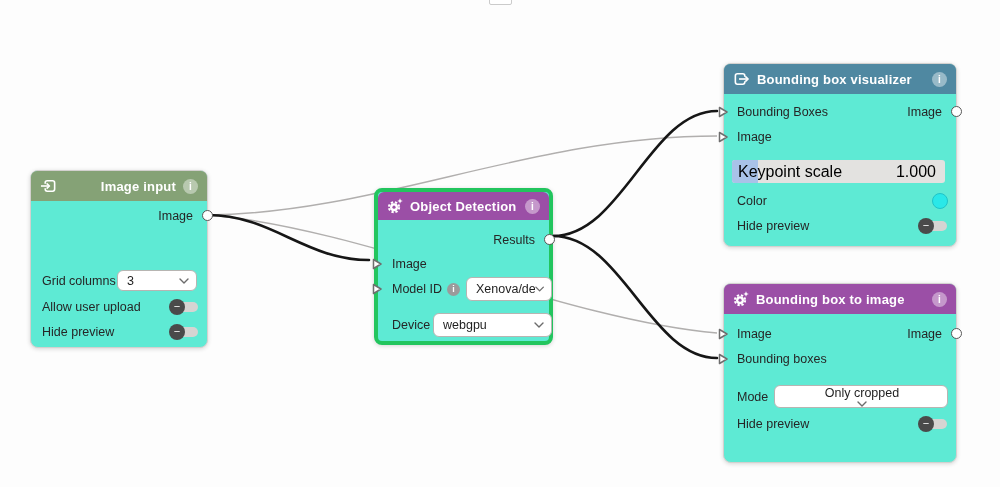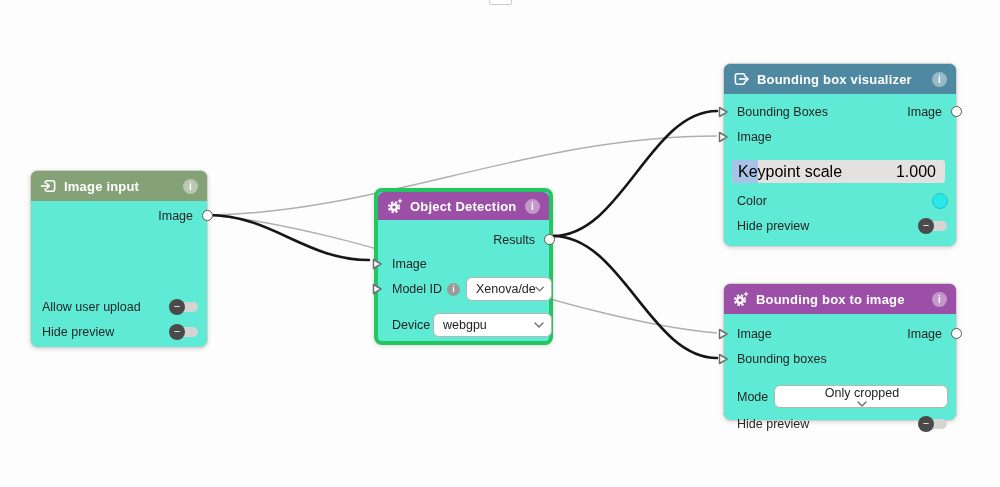--- a/index.html
+++ b/index.html
@@ -16,21 +16,21 @@
     box-shadow:0 1px 4px rgba(0,0,0,0.16);
     box-sizing:border-box;
   }
   .node.selected{border:4px solid #22c55e;}
   .node-header{
     height:30px;border-radius:6px 6px 0 0;
     display:flex;align-items:center;padding:0 9px;gap:7px;
     color:#fff;font-size:13px;font-weight:600;letter-spacing:.2px;
   }
   .node.selected .node-header{height:28px;}
-  .hdr-green{background:#85a276;}
+  .hdr-green{background:#85a276;text-align:right;}
   .hdr-purple{background:#9b4fa6;}
   .hdr-blue{background:#4f88a1;}
   .hdr-title{flex:1;white-space:nowrap;overflow:hidden;}
   .info-badge{
     width:15px;height:15px;border-radius:50%;background:rgba(255,255,255,0.42);
     color:#fff;font-size:10px;font-weight:bold;font-style:normal;
     display:flex;align-items:center;justify-content:center;flex:0 0 auto;
   }
   .row{position:absolute;left:0;right:0;display:flex;align-items:center;font-size:12.5px;color:#262626;}
   .row .lbl{white-space:nowrap;}
@@ -102,20 +102,29 @@
       <path d="M1 8 H9.6" stroke="#fff" stroke-width="1.7" fill="none"></path>
       <path d="M7 5.3 L10 8 L7 10.7" stroke="#fff" stroke-width="1.7" fill="none" stroke-linejoin="round"></path>
     </svg>
     <span class="hdr-title">Image input</span>
     <span class="info-badge">i</span>
   </div>
   <div class="row" style="top:34px;height:22px;">
     <span class="right-lbl">Image</span>
     <span class="port-out"></span>
   </div>
+  <div class="row pad-l" style="top:99px;height:21px;">
+    <span class="lbl">Grid columns</span>
+    <span class="select" style="right:10px;width:80px;">
+      <span class="sel-val">3</span>
+      <svg width="10" height="6" viewBox="0 0 10 6">
+          <path d="M1 1 L5 5 L9 1" fill="none" stroke="#6c6c6c" stroke-width="1.4" stroke-linecap="round" stroke-linejoin="round"></path>
+        </svg>
+    </span>
+  </div>
   <div class="row pad-l" style="top:126px;height:20px;">
     <span class="lbl">Allow user upload</span>
     <span class="toggle">
       <span class="track"></span>
       <span class="knob">−</span>
     </span>
   </div>
   <div class="row pad-l" style="top:151px;height:20px;">
     <span class="lbl">Hide preview</span>
     <span class="toggle">
@@ -205,21 +214,21 @@
   </div>
   <div class="row" style="top:152px;height:20px;">
     <span class="lbl" style="padding-left:13px;">Hide preview</span>
     <span class="toggle">
       <span class="track"></span>
       <span class="knob">−</span>
     </span>
   </div>
 </div>
 
-<div class="node" style="left:723px;top:283px;width:234px;height:138px;">
+<div class="node" style="left:723px;top:283px;width:234px;height:180px;">
   <div class="node-header hdr-purple">
     <svg width="16" height="16" viewBox="0 0 16 16">
       <circle cx="7" cy="9.2" r="4" fill="#fff"></circle>
       <circle cx="7" cy="9.2" r="5.1" fill="none" stroke="#fff" stroke-width="2.1" stroke-dasharray="2.3 1.75"></circle>
       <circle cx="7" cy="9.2" r="1.6" fill="#9b4fa6"></circle>
       <path d="M13 0.2 L13.8 2.2 L15.8 3 L13.8 3.8 L13 5.8 L12.2 3.8 L10.2 3 L12.2 2.2 Z" fill="#fff"></path>
     </svg>
     <span class="hdr-title">Bounding box to image</span>
     <span class="info-badge">i</span>
   </div>

